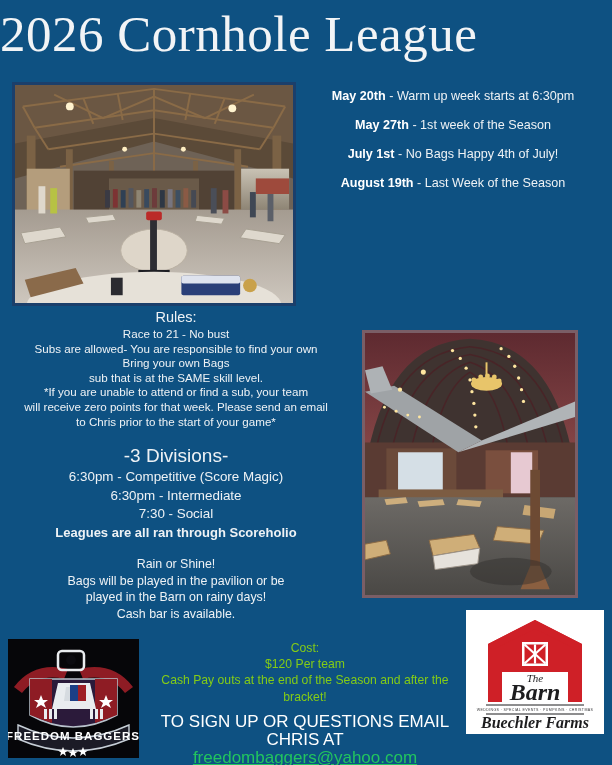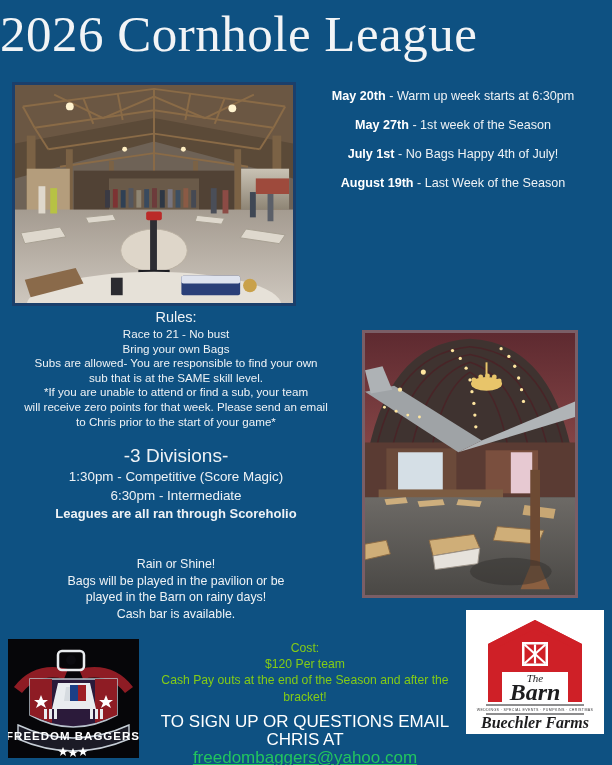--- a/index.html
+++ b/index.html
@@ -299,32 +299,33 @@
       <b>July 1st</b><span> - </span><span>No Bags Happy 4th of July!</span>
     </div>
     <div class="sched-item">
       <b>August 19th</b><span> - </span><span>Last Week of the Season</span>
     </div>
   </div>
 
   <div class="block rules">
     <div class="hdr">Rules:</div>
     <div>Race to 21 - No bust</div>
+    <div>Subs are allowed- You are responsible to find your own</div>
     <div>Bring your own Bags</div>
-    <div>Subs are allowed- You are responsible to find your own</div>
     <div>sub that is at the SAME skill level.</div>
     <div>*If you are unable to attend or find a sub, your team</div>
     <div>will receive zero points for that week. Please send an email</div>
     <div>to Chris prior to the start of your game*</div>
   </div>
 
   <div class="block divisions">
     <div class="hdr">-3 Divisions-</div>
-    <div>1:30pm - Competitive (Score Magic)</div>
+    <div>6:30pm - Competitive (Score Magic)</div>
     <div>6:30pm - Intermediate</div>
+    <div>7:30 -  Social</div>
     <div class="bold">Leagues are all ran through Scoreholio</div>
   </div>
 
   <div class="block weather">
     <div>Rain or Shine!</div>
     <div>Bags will be played in the pavilion or be</div>
     <div>played in the Barn on rainy days!</div>
     <div>Cash bar is available.</div>
   </div>
 

